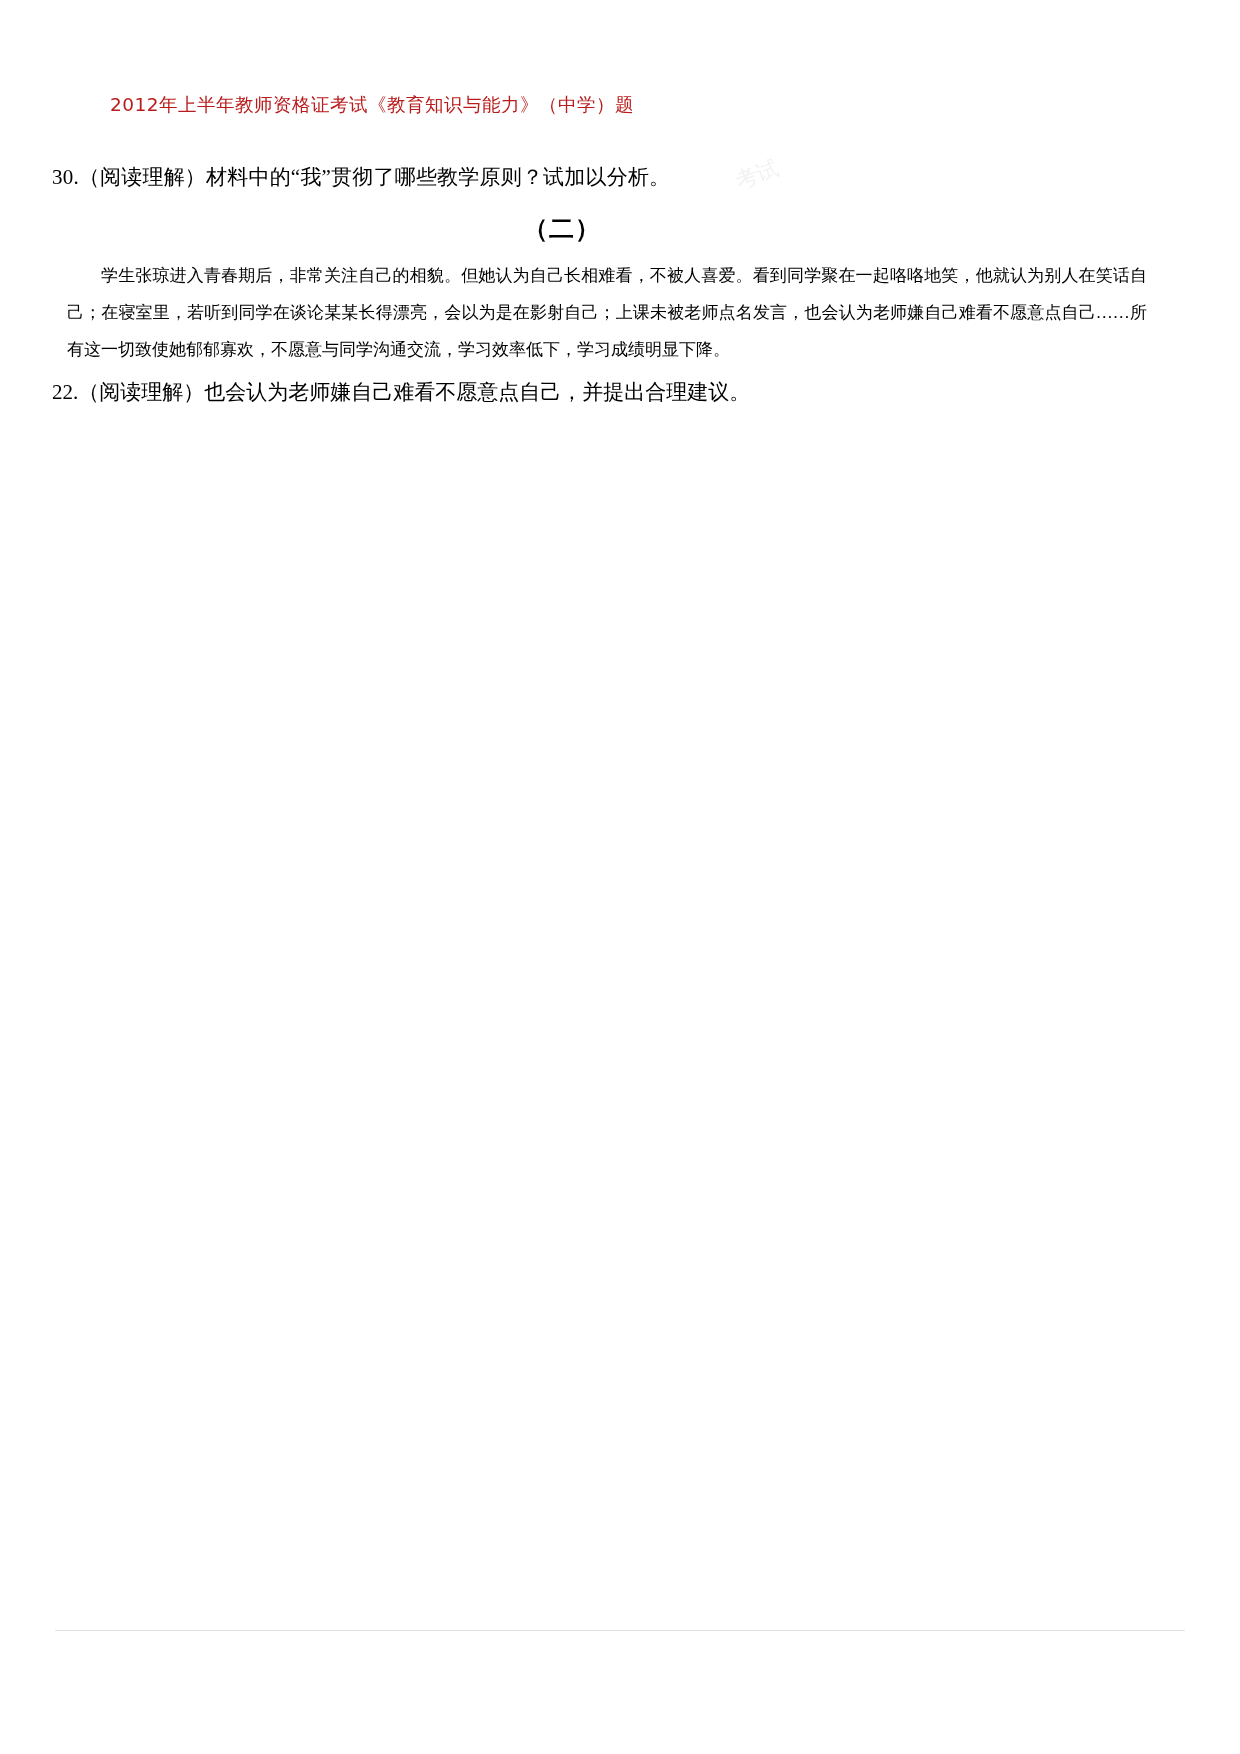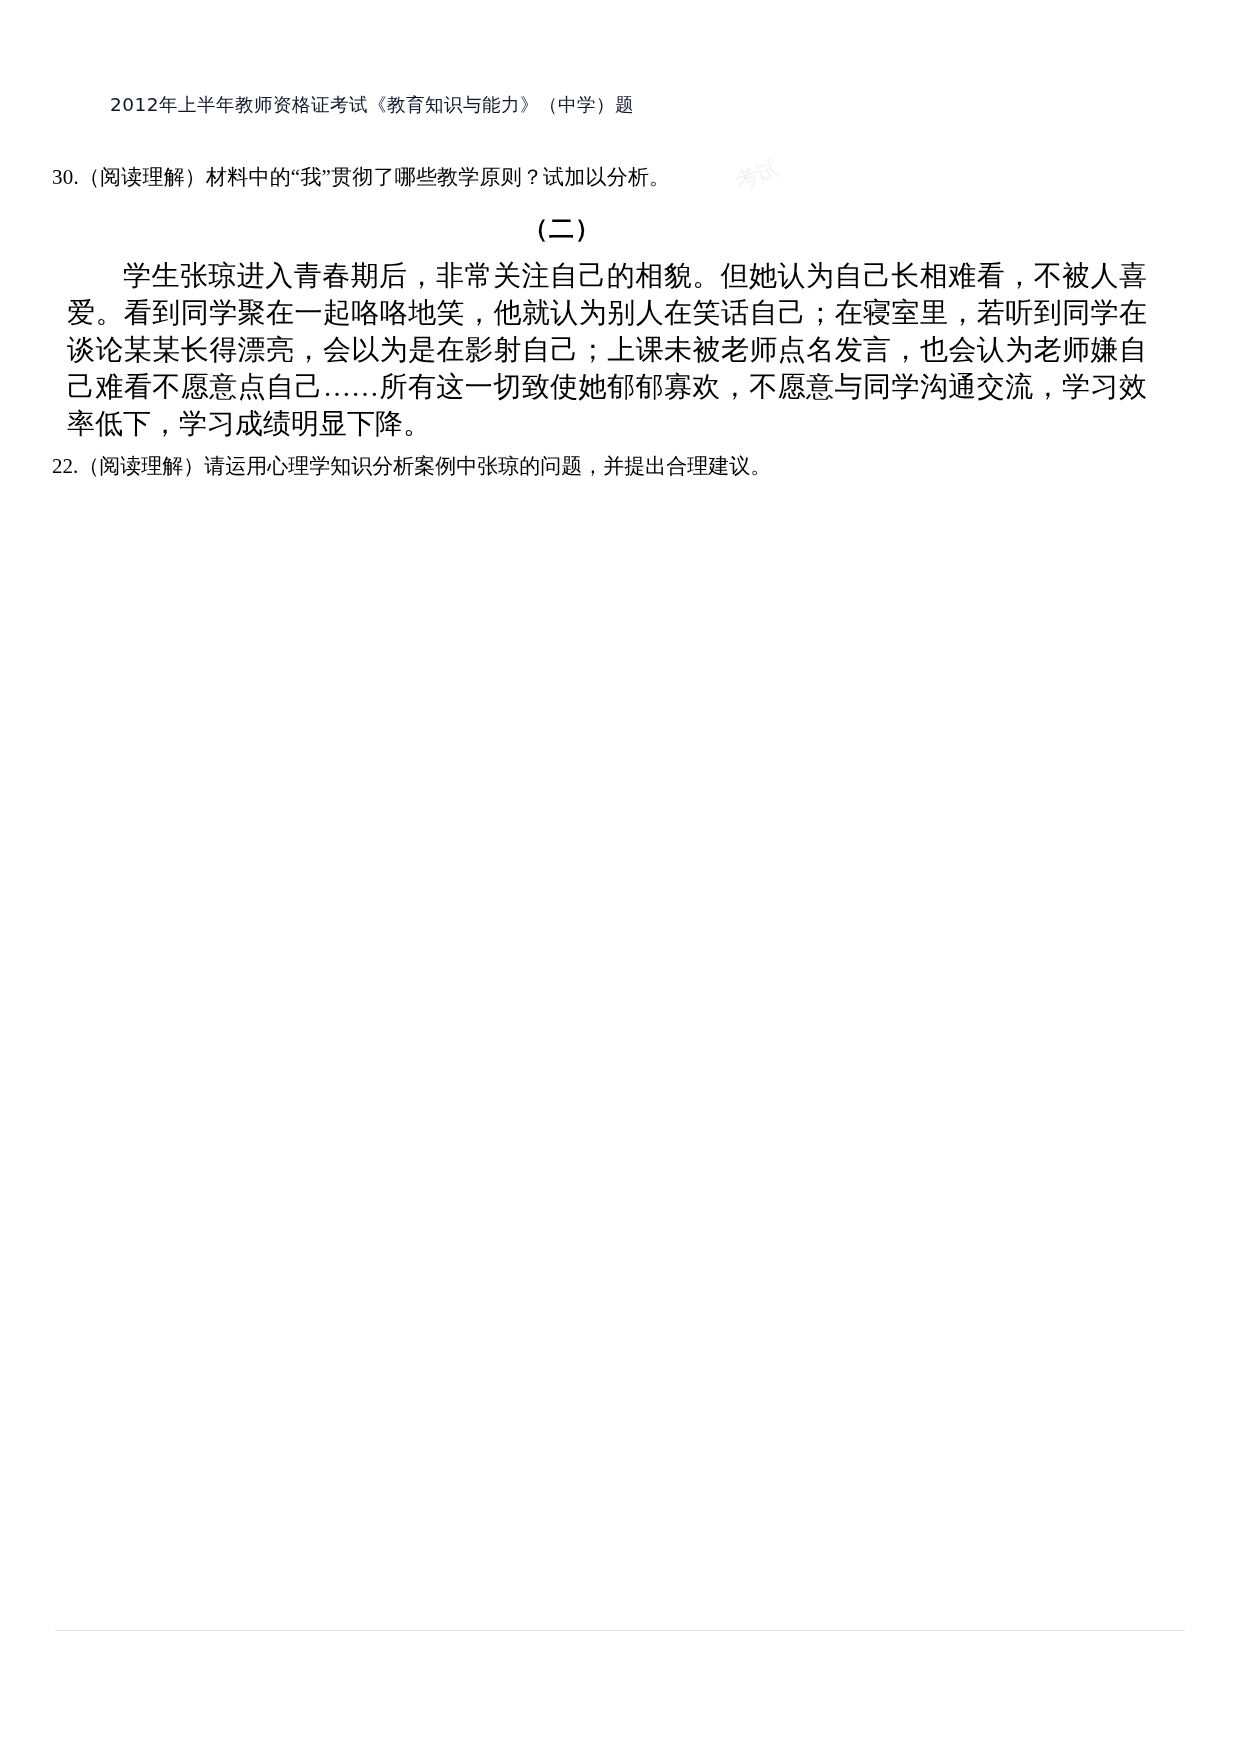--- a/index.html
+++ b/index.html
@@ -24,21 +24,21 @@
     box-sizing: border-box;
   }
   .doc-header {
     position: absolute;
     left: 110px;
     top: 92px;
     width: 1020px;
     font-family: "DejaVu Sans", "Liberation Sans", sans-serif;
     font-size: 18.5px;
     letter-spacing: 0.5px;
-    color: #0f172a;
+    color: #b91c1c;
     white-space: nowrap;
   }
   .content {
     position: absolute;
     left: 52px;
     top: 160px;
     width: 1140px;
   }
   .q-line {
     font-size: 21px;
@@ -52,21 +52,21 @@
   }
   .section-title {
     text-align: center;
     font-size: 25px;
     font-weight: bold;
     letter-spacing: 1px;
     margin: 14px 0 12px 0;
     padding-right: 120px;
   }
   .passage {
-    font-size: 28px;
+    font-size: 17px;
     line-height: 37px;
     text-align: justify;
     text-justify: inter-ideograph;
     text-indent: 2em;
     margin: 0 0 4px 0;
     padding: 0 45px 0 15px;
   }
   .q-line2 {
     font-size: 21px;
     line-height: 36px;
@@ -105,20 +105,20 @@
 
     <p class="q-line">
       <span class="q-num">30.</span><span>（阅读理解）材料中的“我”贯彻了哪些教学原则？试加以分析。</span>
     </p>
 
     <div class="section-title">（二）</div>
 
     <p class="passage">学生张琼进入青春期后，非常关注自己的相貌。但她认为自己长相难看，不被人喜爱。看到同学聚在一起咯咯地笑，他就认为别人在笑话自己；在寝室里，若听到同学在谈论某某长得漂亮，会以为是在影射自己；上课未被老师点名发言，也会认为老师嫌自己难看不愿意点自己……所有这一切致使她郁郁寡欢，不愿意与同学沟通交流，学习效率低下，学习成绩明显下降。</p>
 
     <p class="q-line2">
-      <span class="q-num">22.</span><span>（阅读理解）请运用心理学知识分析案例中张琼的问题，并提出合理建议。</span>
+      <span class="q-num">22.</span><span>（阅读理解）也会认为老师嫌自己难看不愿意点自己，并提出合理建议。</span>
     </p>
 
   </div>
 
   <div class="bottom-rule"></div>
 
 </div>
 
 </body></html>

